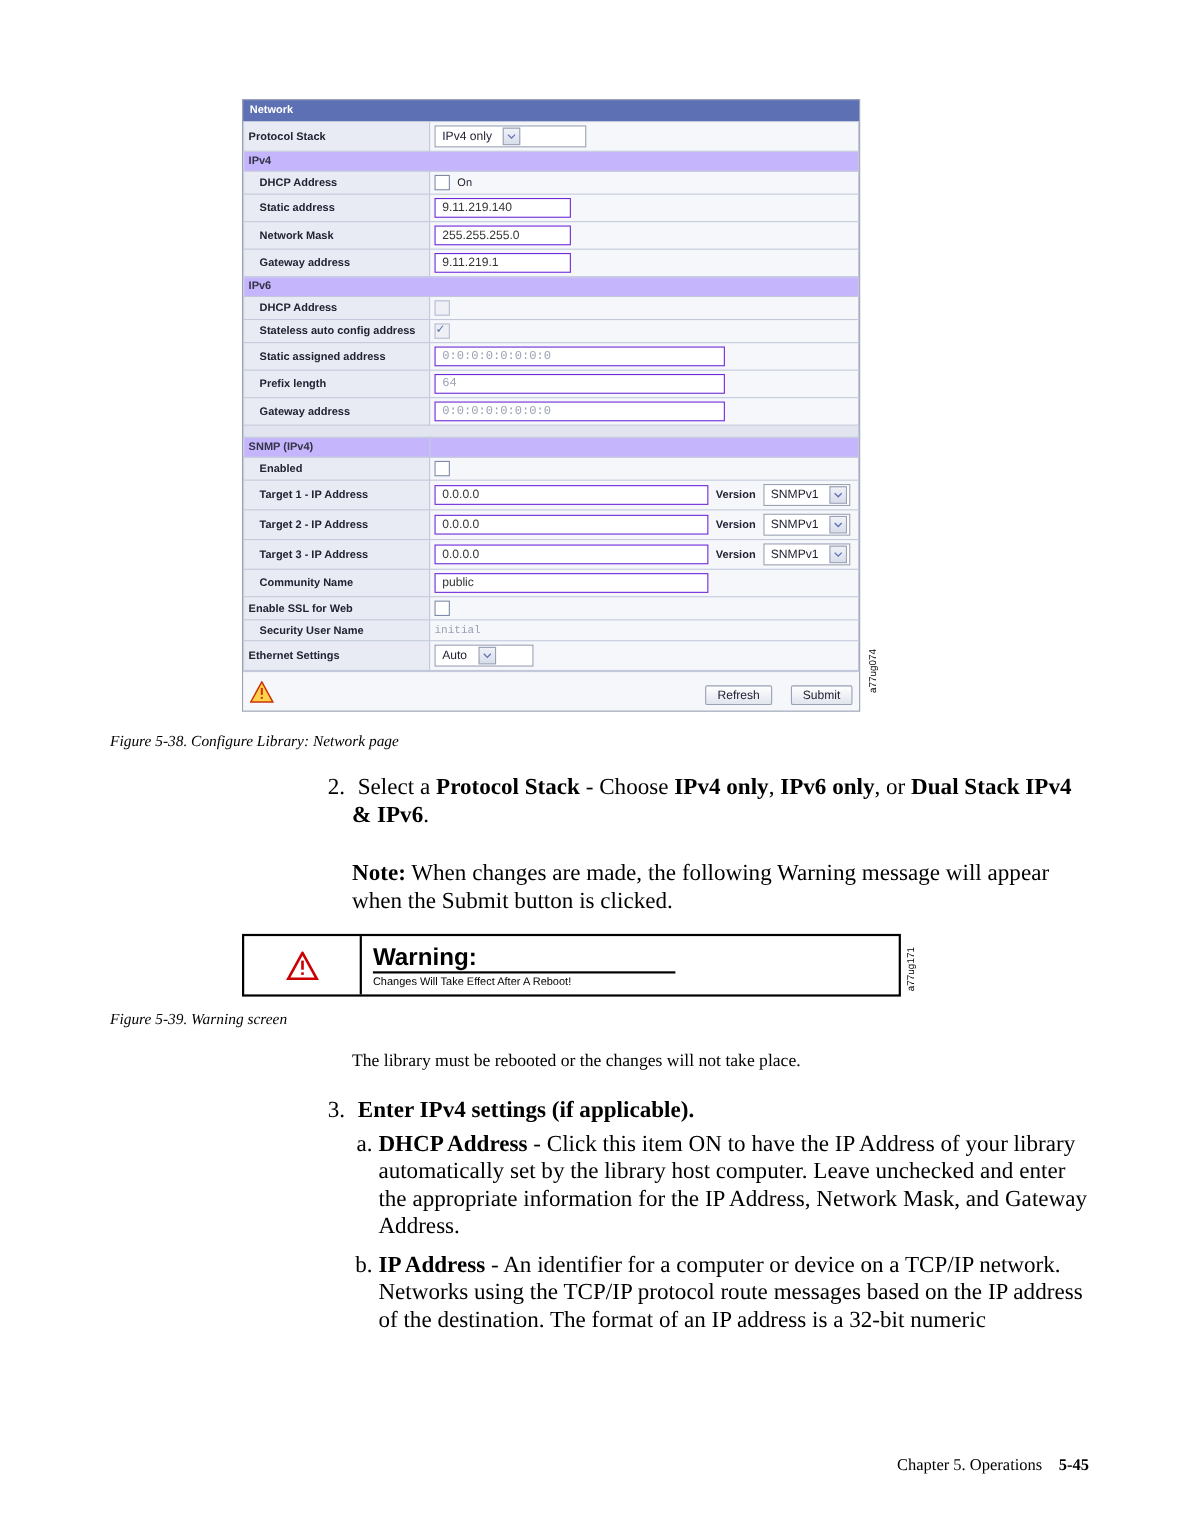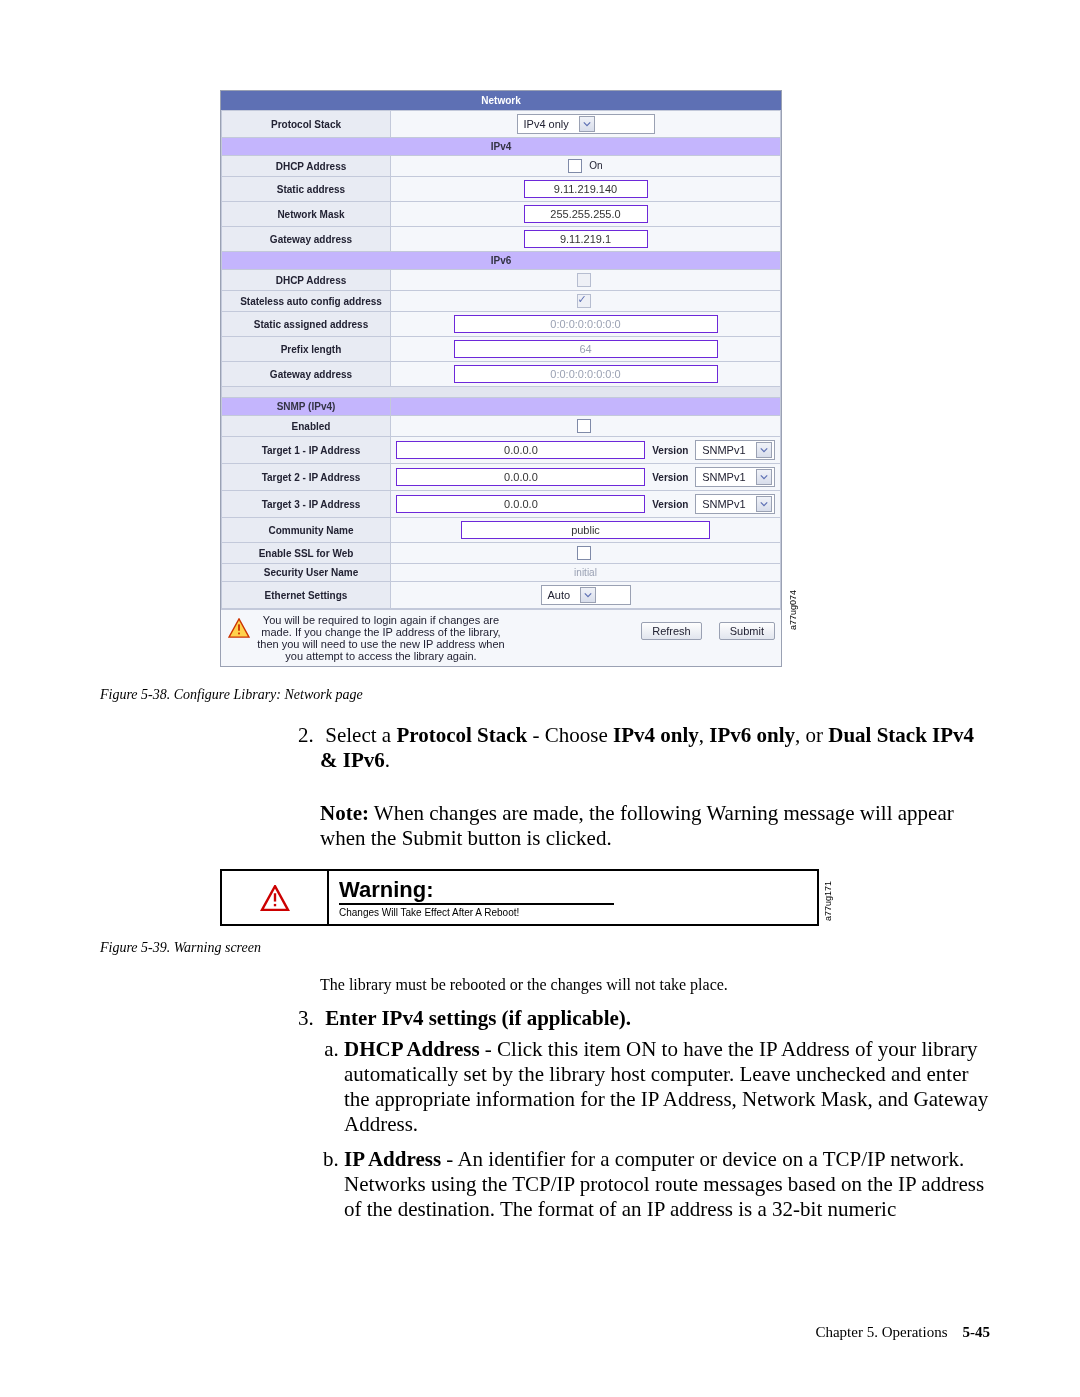--- a/index.html
+++ b/index.html
@@ -20,21 +20,20 @@
 
   
   .network-fig {
     width: 560px;
     margin-left: 120px;
     border: 1px solid #9aa1b3;
     font-family: Verdana, Arial, sans-serif;
     font-size: 10px;
     color: #223;
     background: #f5f7fb;
-    text-align: center;
   }
   .nf-header {
     background: #5e70b4;
     color: #fff;
     font-weight: bold;
     padding: 4px 6px;
   }
   .nf-table { width: 100%; border-collapse: collapse; }
   .nf-table td {
     border: 1px solid #c3c9da;
@@ -164,21 +163,21 @@
   ol.sub li { margin-bottom:10px; }
 
   .footer {
     position: absolute;
     bottom: 56px; right: 90px;
     font-size: 15px;
   }
 
   .warn-tri { width:22px; height:20px; }
   .warn-tri-big { width:30px; height:26px; }
-  .dim-input { color:#9aa1b3; }
+  .dim-input { color:#9aa1b3;font-family:Liberation Mono, monospace; }
 </style>
 </head>
 <body>
 
 <div class="page">
 
   <div style="position:relative;">
   <div class="network-fig">
     <div class="nf-header">Network</div>
     <table class="nf-table">
@@ -323,21 +322,20 @@
     </tbody>
         </table>
     <div class="nf-footer">
       <div class="icon-col">
         <svg class="warn-tri" viewBox="0 0 24 22">
           <path d="M12 1 L23 21 L1 21 Z" fill="#ffd24d" stroke="#cc3300" stroke-width="1.5"></path>
           <rect x="11" y="7" width="2" height="7" fill="#cc3300"></rect>
           <rect x="11" y="16" width="2" height="2" fill="#cc3300"></rect>
         </svg>
       </div>
-      <div style="max-width:260px;">You will be required to login again if changes are made. If you change the IP address of the library, then you will need to use the new IP address when you attempt to access the library again.</div>
       <div class="btns">
         <span class="nf-btn">Refresh</span>
         <span class="nf-btn">Submit</span>
       </div>
     </div>
   </div>
   <span class="fig-side-label" style="left:688px;top:500px;">a77ug074</span>
   </div>
 
   <div class="caption">Figure 5-38. Configure Library: Network page</div>
@@ -371,21 +369,21 @@
       <div class="wf-sub">Changes Will Take Effect After A Reboot!</div>
     </div>
   </div>
   <span class="fig-side-label" style="left:723px;top:12px;">a77ug171</span>
   </div>
 
   <div class="caption" style="margin-top:14px;">Figure 5-39. Warning screen</div>
 
   <div class="body-text" style="margin-top:18px;">The library must be rebooted or the changes will not take place.</div>
 
-  <ol class="main" start="3" style="margin-top:10px;">
+  <ol class="main" start="3" style="">
     <li>
       <span class="li-num">3.</span>
       <b>Enter IPv4 settings (if applicable).</b>
       <ol class="sub">
         <li>
           <b>DHCP Address</b><span> - Click this item ON to have the IP Address of your library automatically set by the library host computer. Leave unchecked and enter the appropriate information for the IP Address, Network Mask, and Gateway Address.</span>
         </li>
         <li>
           <b>IP Address</b><span> - An identifier for a computer or device on a TCP/IP network. Networks using the TCP/IP protocol route messages based on the IP address of the destination. The format of an IP address is a 32-bit numeric</span>
         </li>

